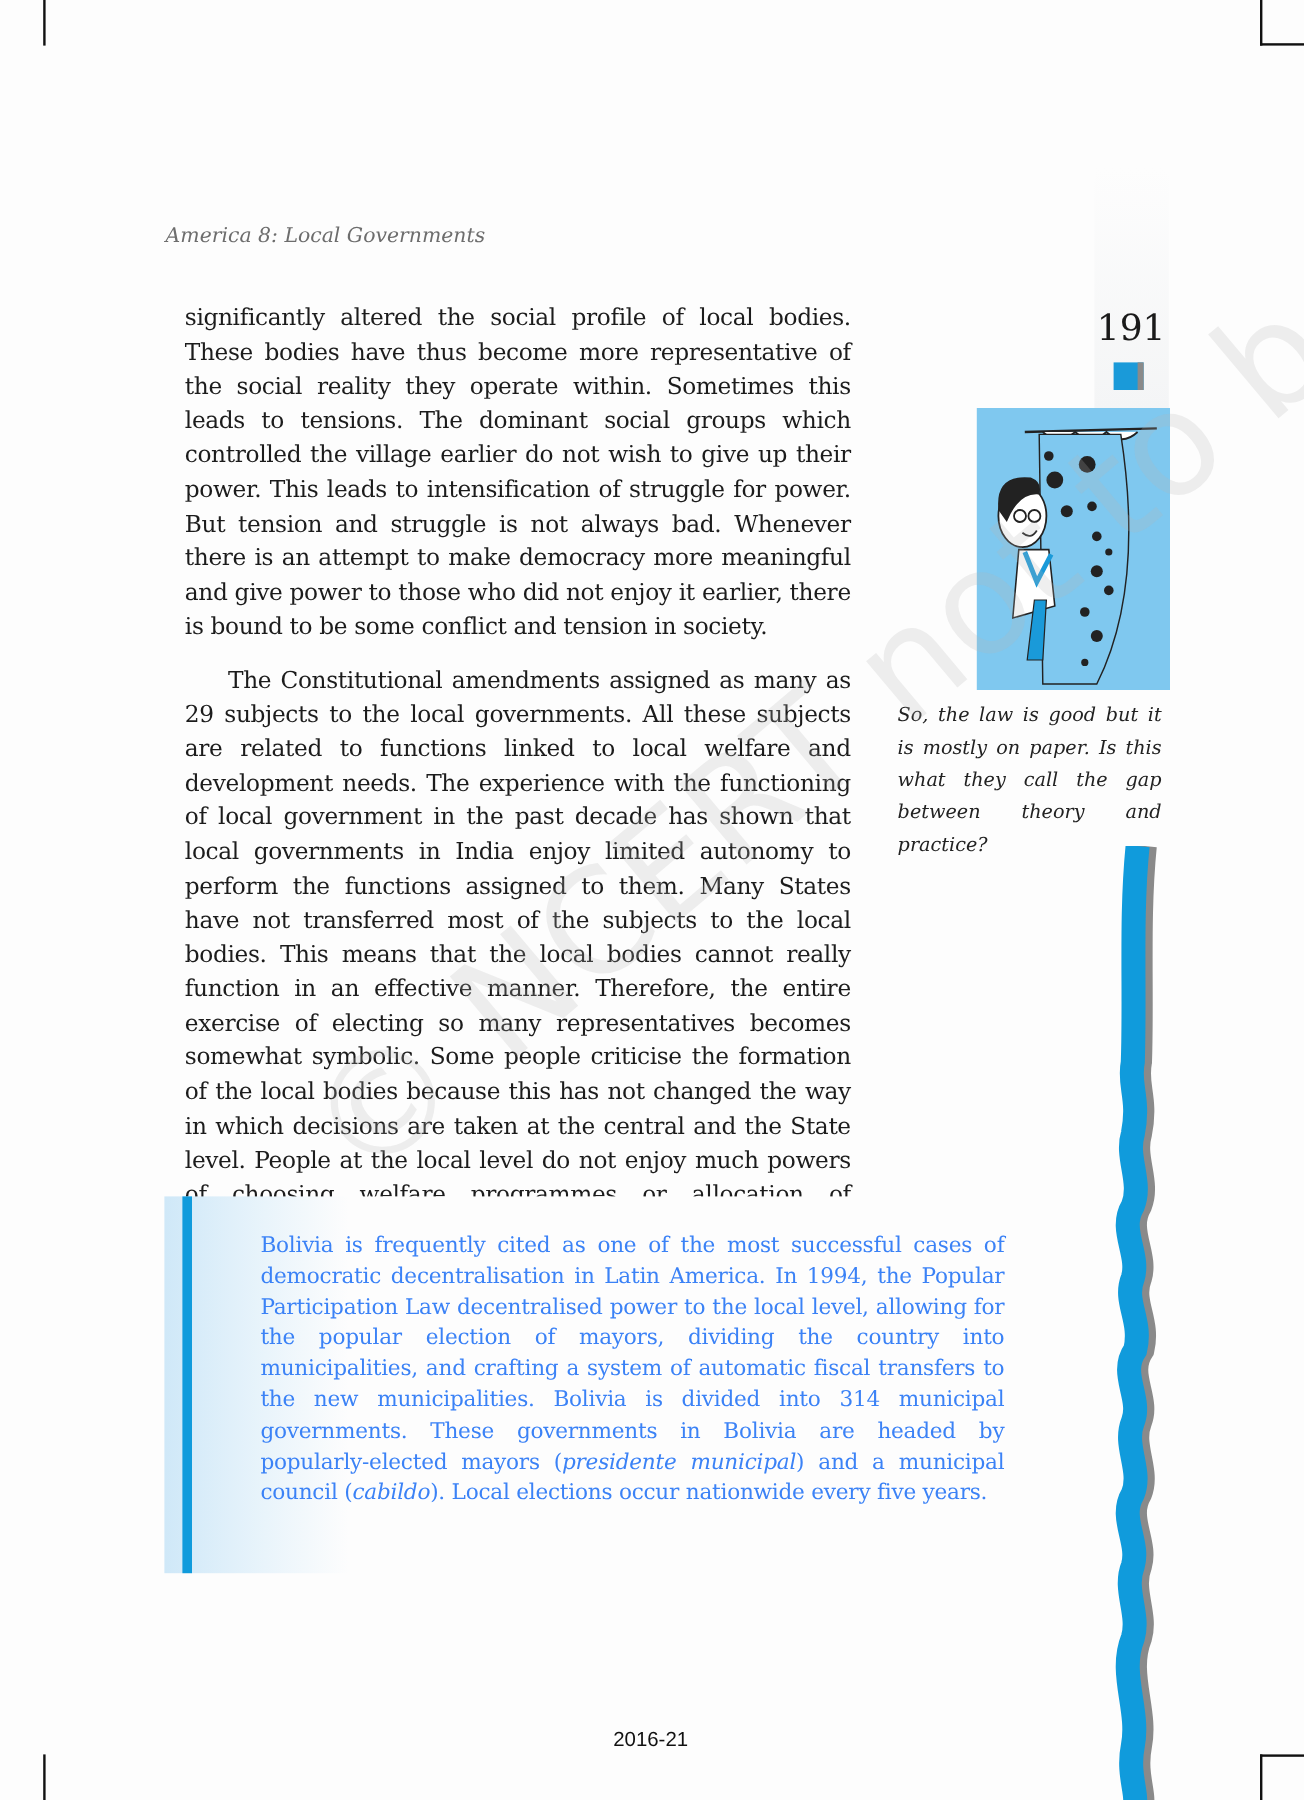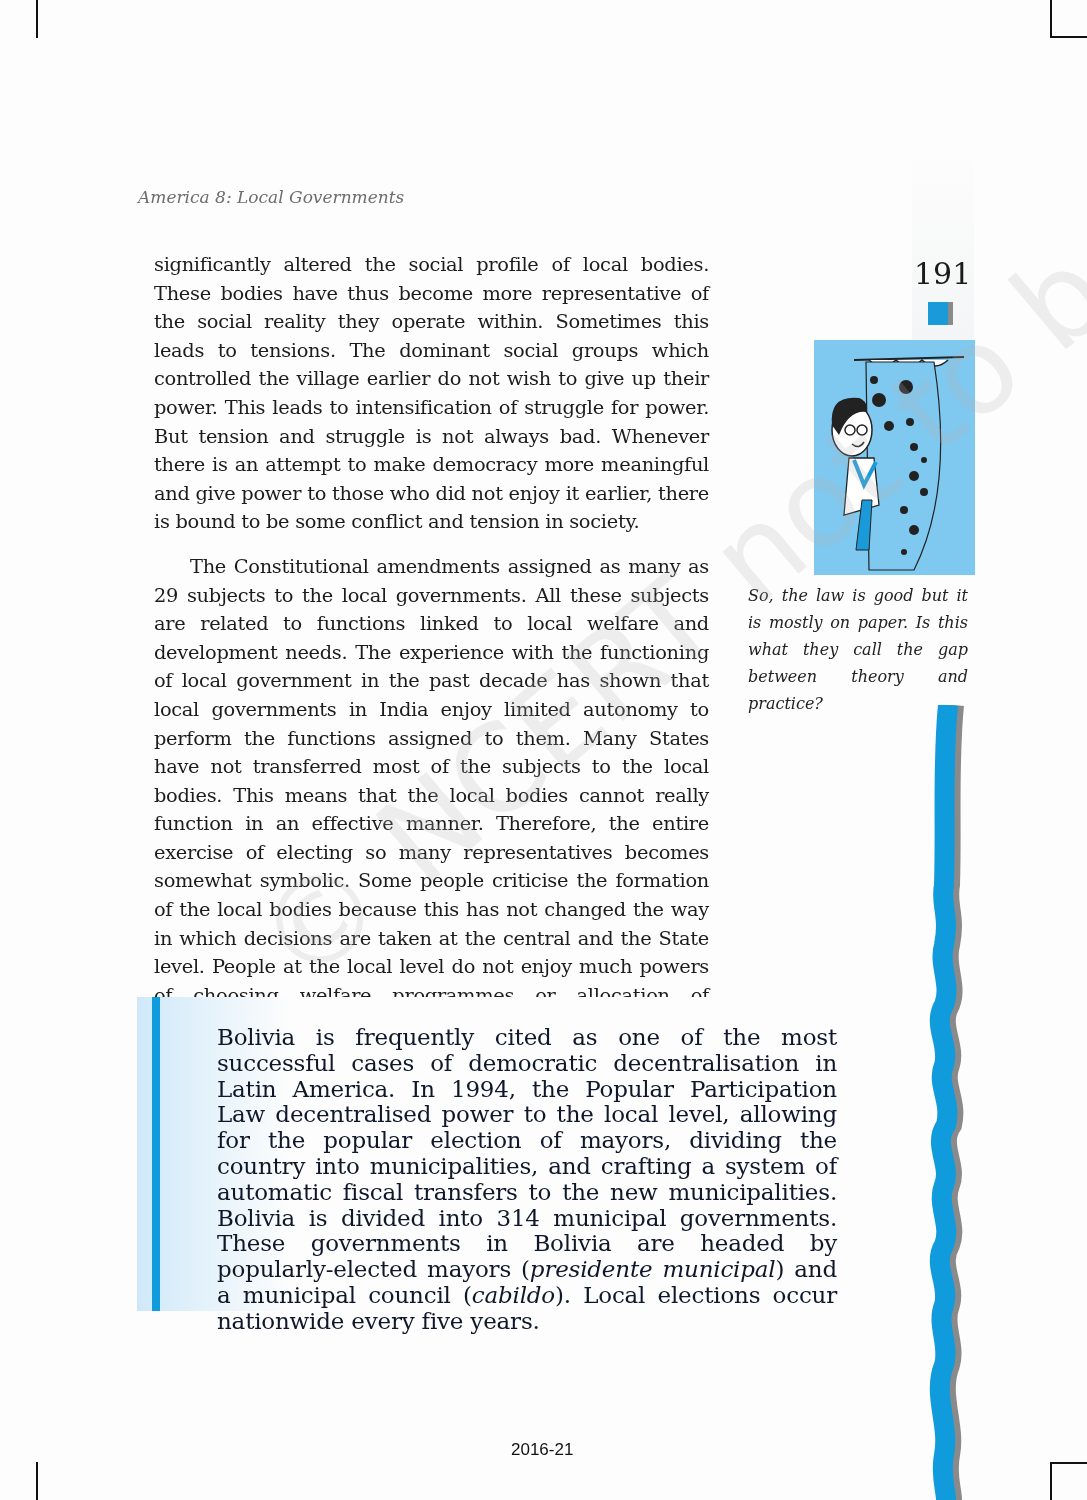--- a/index.html
+++ b/index.html
@@ -10,21 +10,21 @@
   .main-text { position:absolute; left:138px; top:235px; width:587px; font-family:"DejaVu Serif", serif; font-size:19.4px; line-height:28.6px; text-align:justify; color:#1c1c1c; letter-spacing:-0.3px; }
   .main-text p { margin:16px; }
   .main-text p.indent { text-indent:36px; }
   .side-strip { position:absolute; left:912px; top:140px; width:62px; height:200px; background:linear-gradient(#fdfdfd, #f4f5f6); }
   .page-num { position:absolute; left:914px; top:256px; font-family:"DejaVu Serif", serif; font-size:30px; color:#1a1a1a;text-align:right; }
   .page-tab { position:absolute; left:928px; top:302px; width:20px; height:23px; background:#1a9ad9; border-right:5px solid #8a8a8a; }
   .illus { position:absolute; left:814px; top:340px; width:161px; height:235px; background:#7fc8ef; }
   .caption { position:absolute; left:748px; top:582px; width:220px; font-family:"DejaVu Serif", serif; font-style:italic; font-size:16px; line-height:27px; text-align:justify; color:#222; }
   .box { position:absolute; left:137px; top:997px; width:700px; height:314px; background:linear-gradient(90deg, #cfe8f8 0%, #e9f4fb 12%, #fdfdfd 22%); }
   .box-bar { position:absolute; left:152px; top:997px; width:8px; height:314px; background:#109bdc; }
-  .box-text { position:absolute; left:217px; top:1025px; width:620px; font-family:"DejaVu Serif", serif; font-size:23px; line-height:25.8px; text-align:justify; color:#0f172a; letter-spacing:-0.2px; }
+  .box-text { position:absolute; left:217px; top:1025px; width:620px; font-family:"DejaVu Serif", serif; font-size:18px; line-height:25.8px; text-align:justify; color:#3b82f6; letter-spacing:-0.2px; }
   .box-text i { font-style:italic; }
   .wave { position:absolute; left:910px; top:705px; width:70px; height:795px; }
   .footer { position:absolute; left:511px; top:1440px; font-family:"Liberation Sans", sans-serif; font-size:17px; color:#111; }
 </style>
 </head>
 <body>
 
 <div class="crop" style="left:36px;top:0;width:2px;height:38px;"></div>
 <div class="crop" style="left:1050px;top:0;width:2px;height:38px;"></div>
 <div class="crop" style="left:1050px;top:36px;width:37px;height:2px;"></div>

